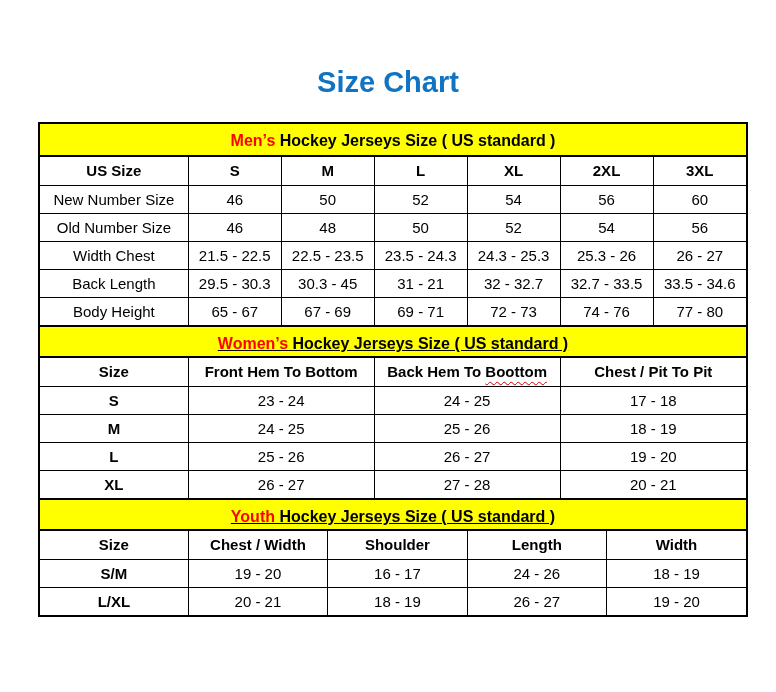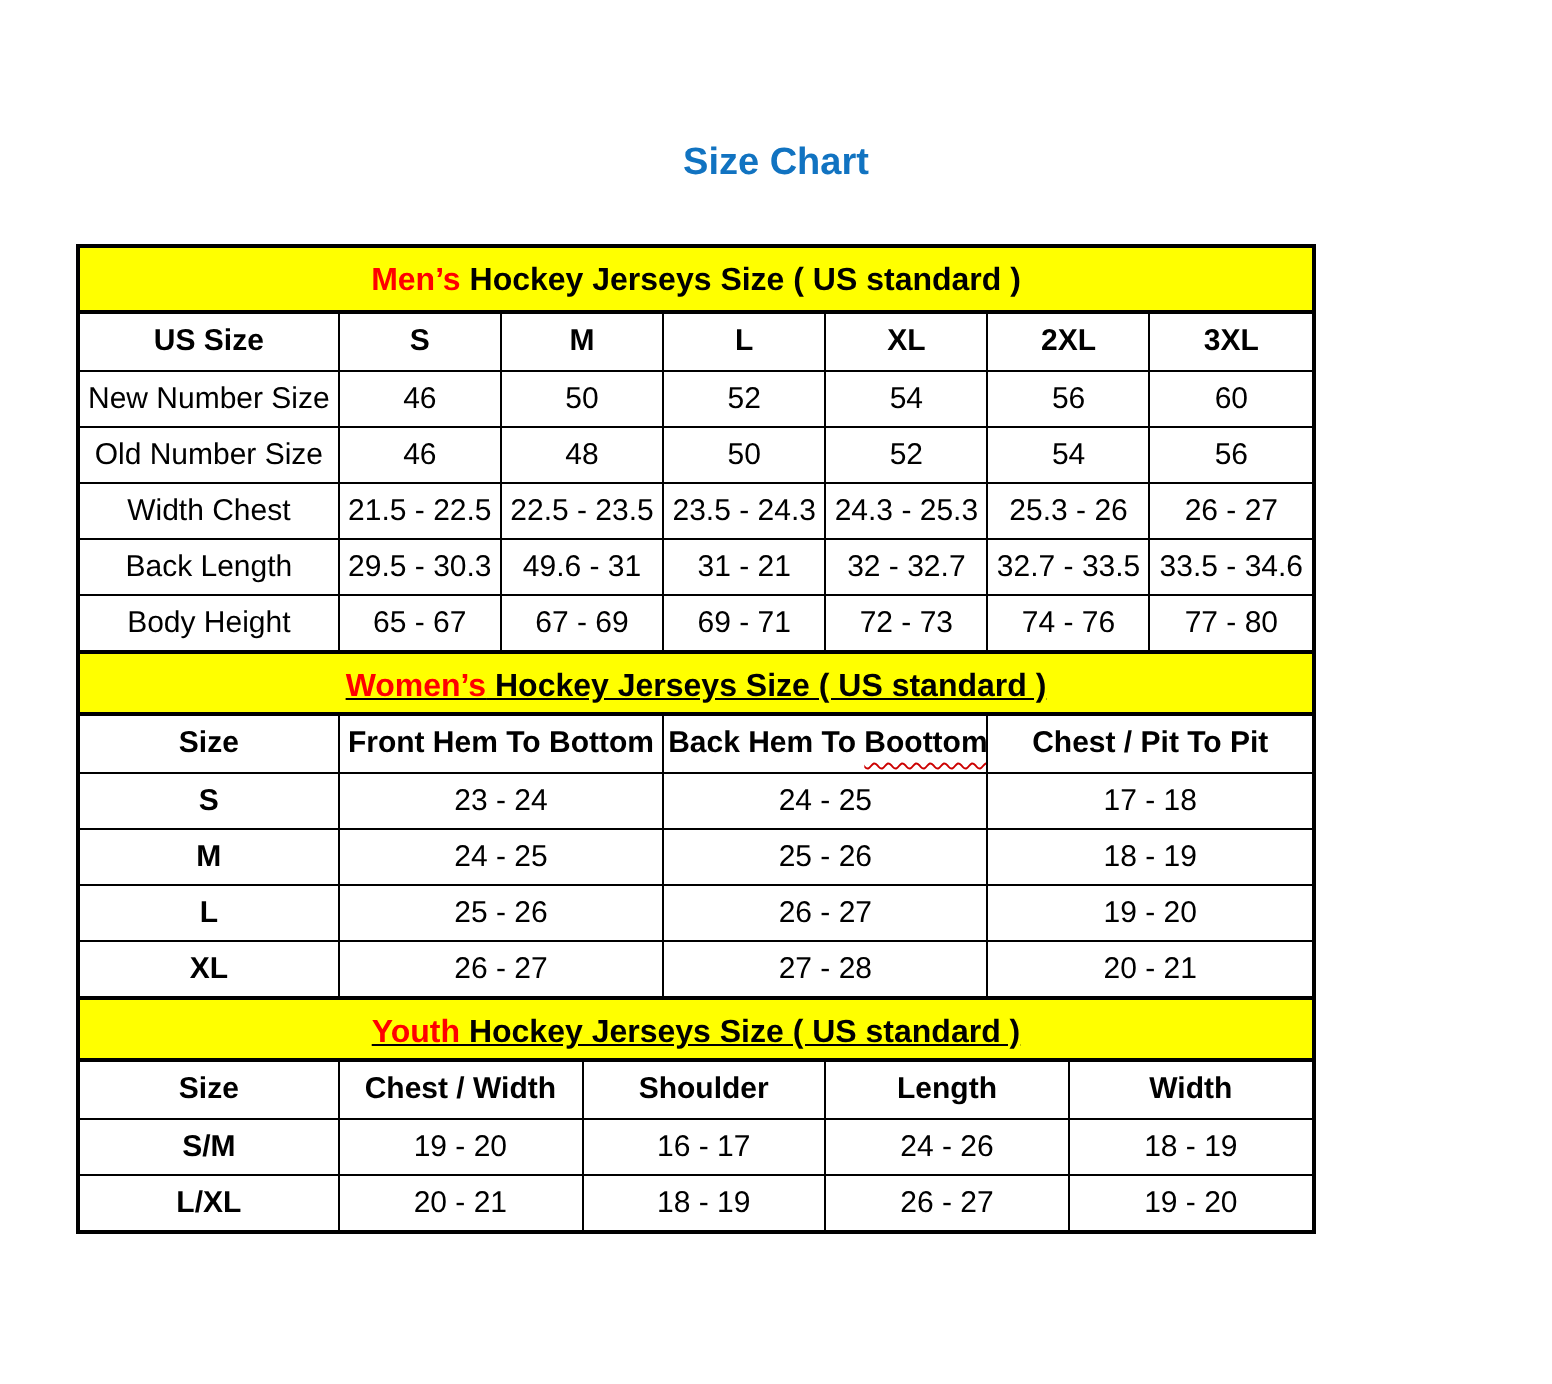--- a/index.html
+++ b/index.html
@@ -21,26 +21,26 @@
     overflow: hidden;
     font-family: "Liberation Sans", sans-serif;
     color: #000;
   }
   .page-title {
     margin: 62px 0 0 0;
     height: 40px;
     line-height: 40px;
     text-align: center;
     color: var(--title-blue);
-    font-size: 19px;
+    font-size: 29px;
     font-weight: bold;
     letter-spacing: 0px;
   }
   .chart-wrap {
-    width: 620px;
+    width: 710px;
     margin: 20px 0 0 38px;
     border: 2px solid var(--line-black);
     background: #fff;
   }
   .section-header {
     height: 33px;
     line-height: 33px;
     text-align: center;
     background: var(--header-yellow);
     border-bottom: 2px solid var(--line-black);
@@ -132,21 +132,21 @@
             <td class="cell">21.5 - 22.5</td>
             <td class="cell">22.5 - 23.5</td>
             <td class="cell">23.5 - 24.3</td>
             <td class="cell">24.3 - 25.3</td>
             <td class="cell">25.3 - 26</td>
             <td class="cell">26 - 27</td>
           </tr>
           <tr>
             <td class="row-label">Back Length</td>
             <td class="cell">29.5 - 30.3</td>
-            <td class="cell">49.6 - 31</td>
+            <td class="cell">30.3 - 45</td>
             <td class="cell">31 - 21</td>
             <td class="cell">32 - 32.7</td>
             <td class="cell">32.7 - 33.5</td>
             <td class="cell">33.5 - 34.6</td>
           </tr>
           <tr>
             <td class="row-label">Body Height</td>
             <td class="cell">65 - 67</td>
             <td class="cell">67 - 69</td>
             <td class="cell">69 - 71</td>

